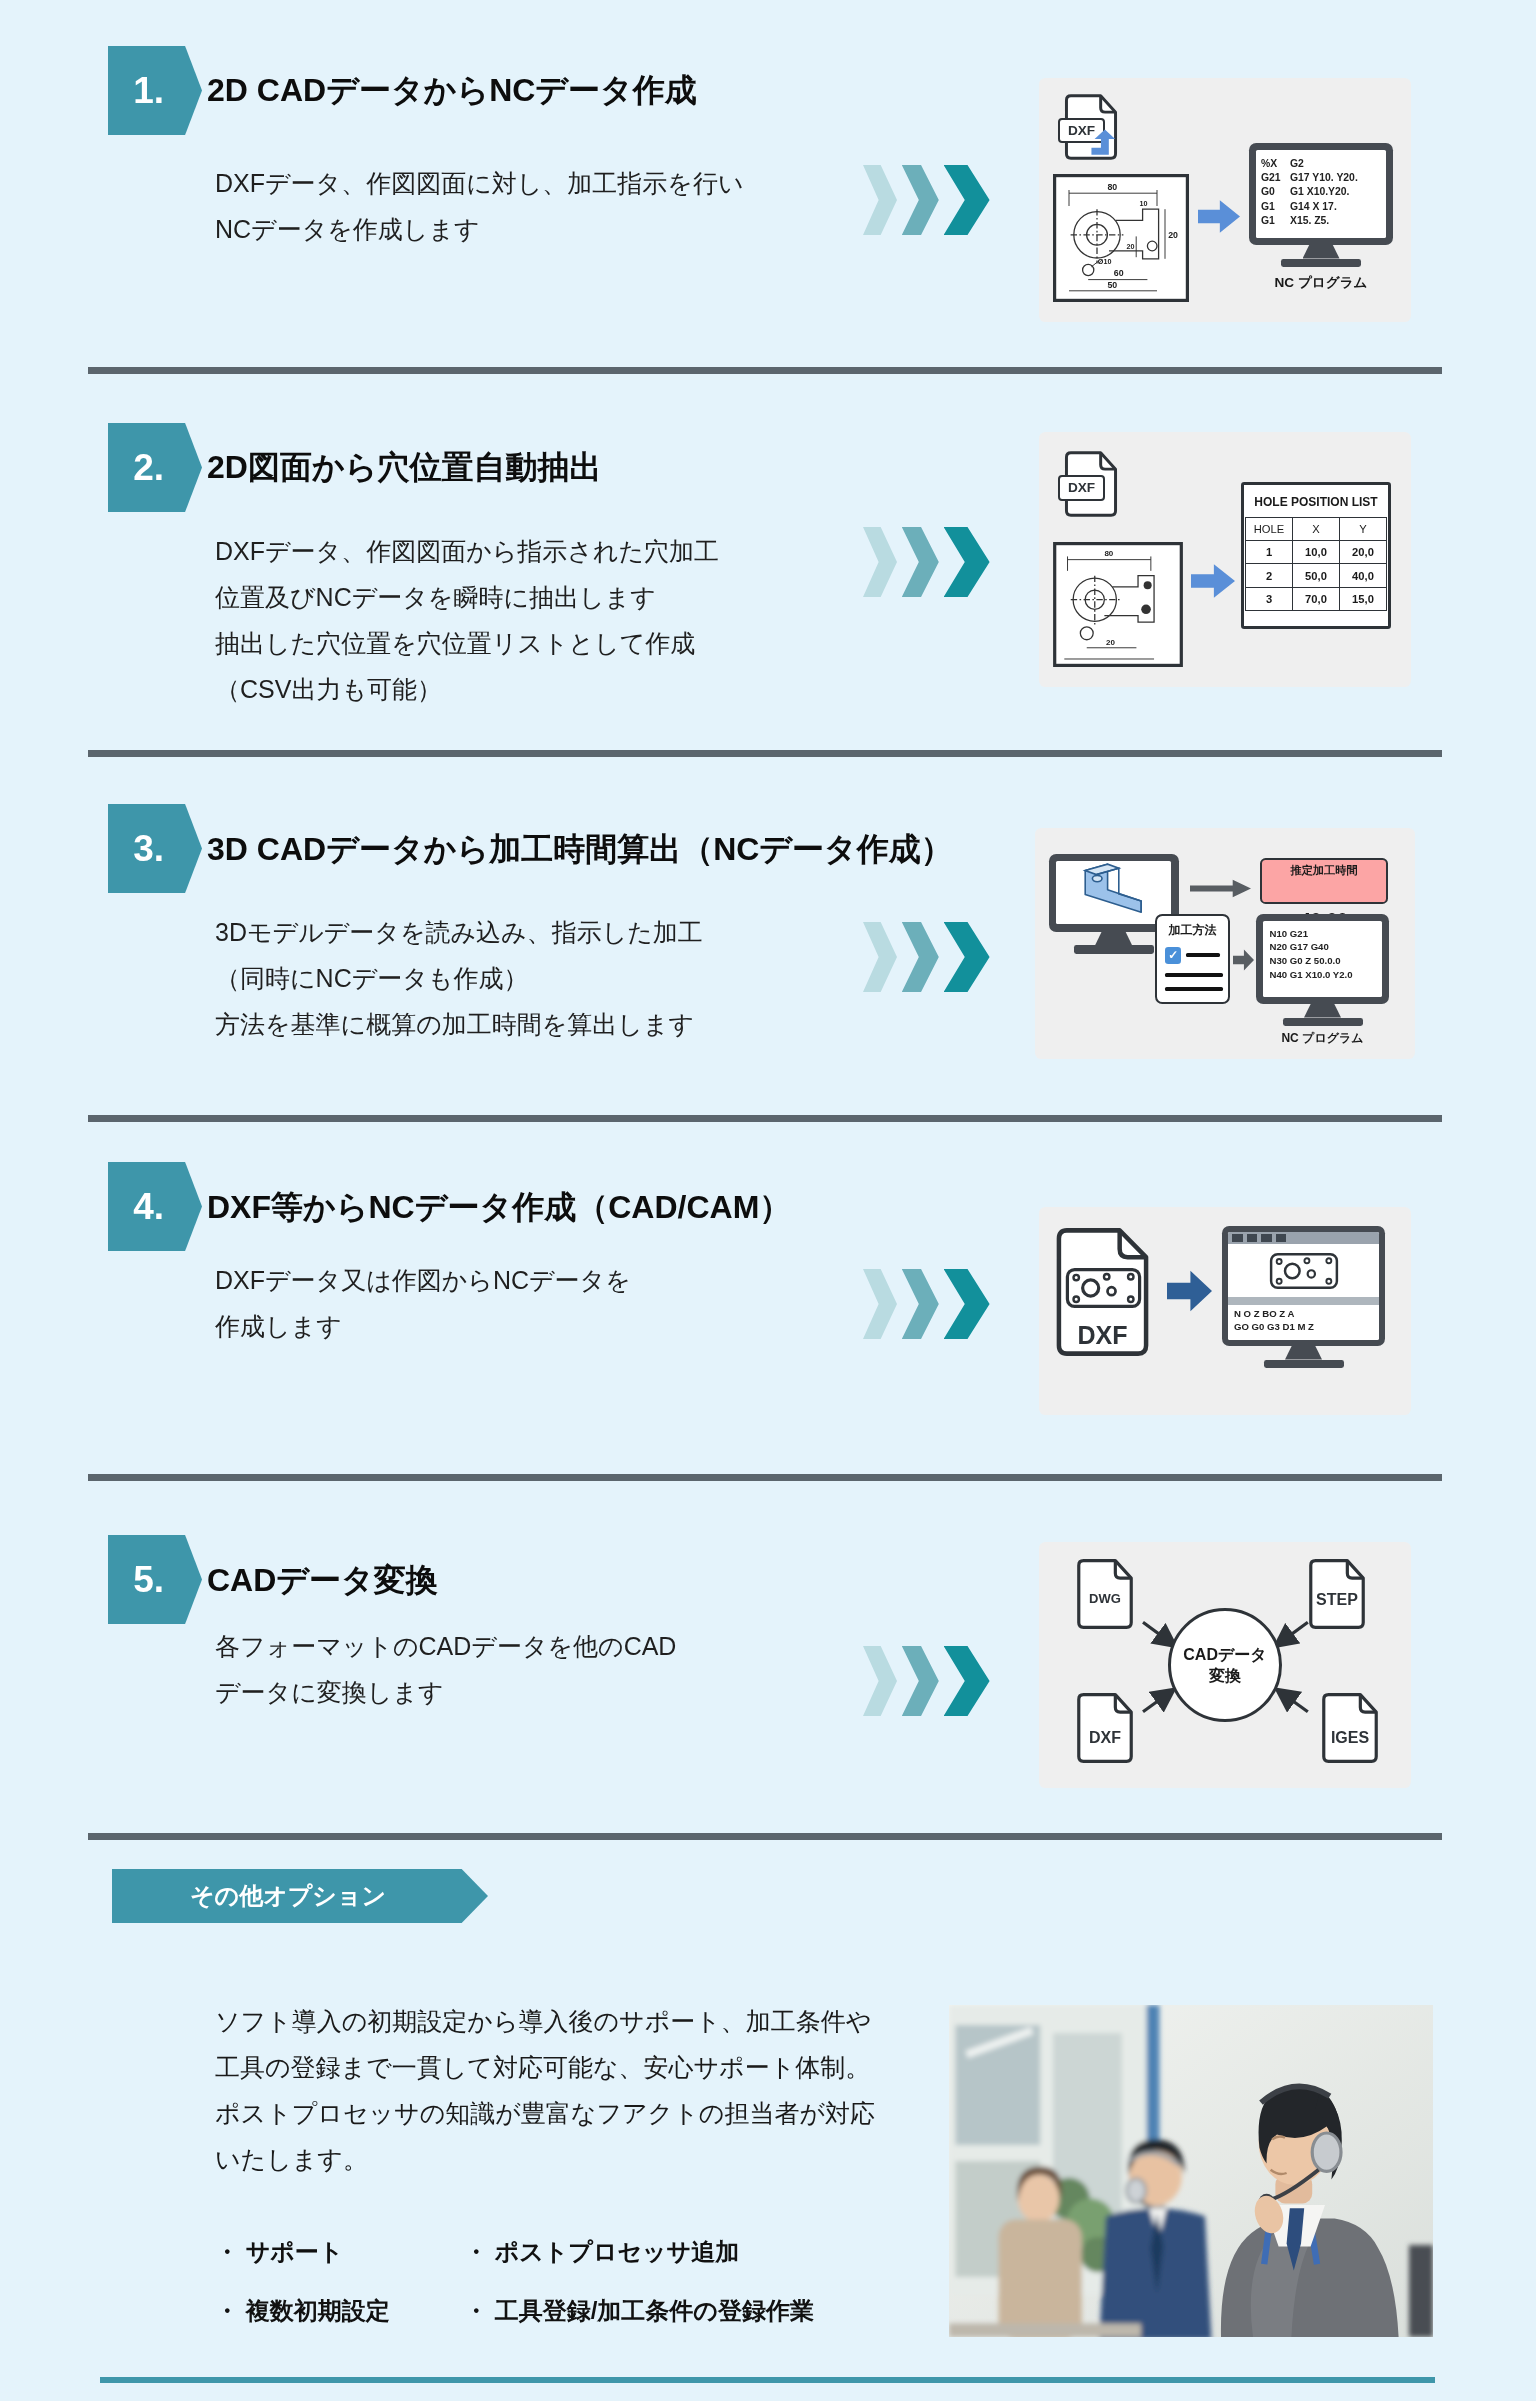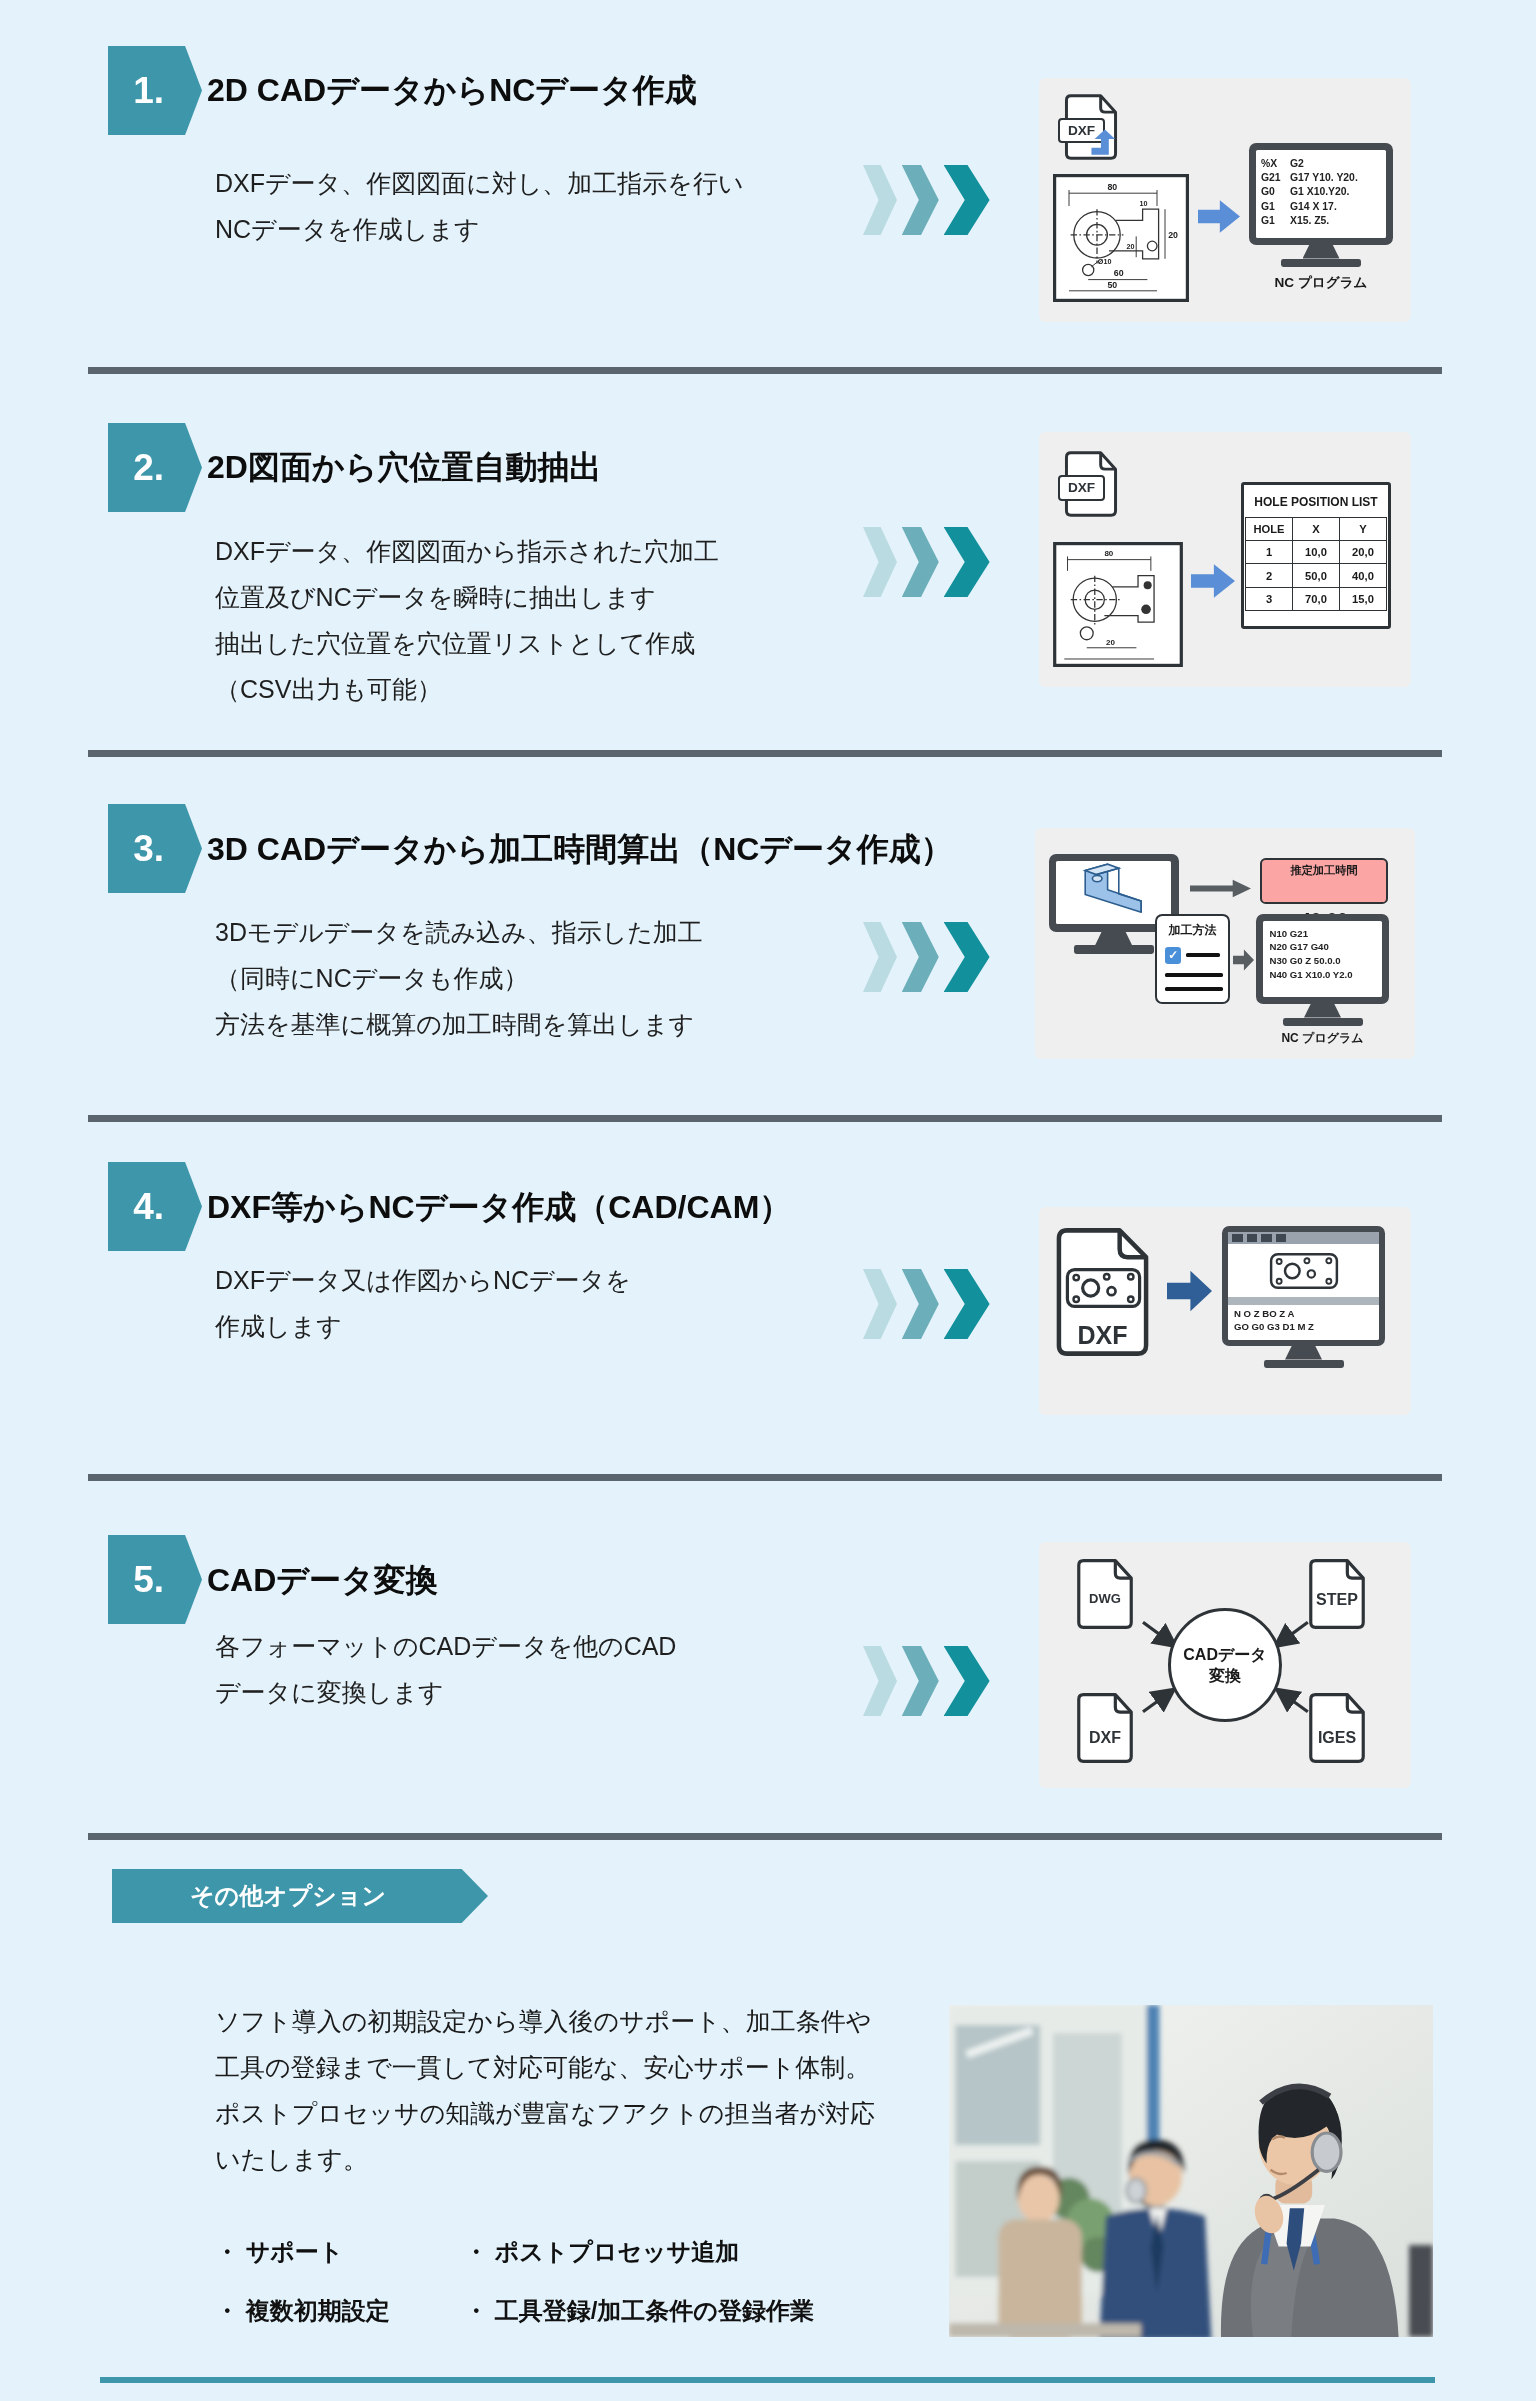--- a/index.html
+++ b/index.html
@@ -45,21 +45,21 @@
   .mon .base{width:80px;height:8.8px;background:#464b52;border-radius:2.4px;margin:0 auto;}
   .mon-label{font-size:13.6px;font-weight:bold;color:#1a1a1a;text-align:center;}
 
   .code{font-size:10.4px;font-weight:bold;color:#222;line-height:14.4px;}
   .coderow{display:flex;} .coderow .ca{width:29px;} 
 
   
   .holedoc{background:#fff;border:3.2px solid #2e3338;border-radius:3.2px;box-sizing:border-box;}
   .holedoc .htitle{font-size:12px;font-weight:bold;text-align:center;margin-top:9.6px;color:#1a1a1a;}
   table.holes{border-collapse:collapse;margin:8px auto 0 auto;}
-  table.holes td,table.holes th{border:1.6px solid #2e3338;font-size:11.2px;font-weight:bold;color:#1a1a1a;
+  table.holes td,table.holes th{border:1.6px solid #2e3338;font-size:11.2px;font-weight:normal;color:#1a1a1a;
         text-align:center;padding:0;height:22.4px;}
   table.holes th{width:46px;} table.holes td{width:42px;font-weight:600;}
   table.holes td:first-child{width:46px;}
 
   
   .timebox{background:#fca5a5;border:2.4px solid #2e3338;border-radius:5.6px;box-sizing:border-box;text-align:center;}
   .timebox .t1{font-size:11.2px;font-weight:bold;margin-top:3.2px;}
   .timebox .t2{font-size:19px;font-weight:bold;line-height:19px;margin-top:32px;}
   .methoddoc{background:#fff;border:2.4px solid #2e3338;border-radius:7.2px;box-sizing:border-box;}
   .methoddoc .mtitle{font-size:12px;font-weight:bold;text-align:center;margin-top:6.4px;}
@@ -422,21 +422,21 @@
         </svg>
       <div class="biglabel" style="top:34px;font-size:16px">STEP</div>
     </div>
     <div class="ficon" style="left:35px;top:149px;width:62px;height:74px">
       <svg width="62" height="74" viewBox="0 0 78 92">
           <path d="M6 10 q0-6 6-6 h40 l20 22 v56 q0 6-6 6 H12 q-6 0-6-6 Z" fill="#fff" stroke="#2e3338" stroke-width="4" stroke-linejoin="round"></path>
           <path d="M52 4 v16 q0 6 6 6 h14" fill="none" stroke="#2e3338" stroke-width="4"></path>
         </svg>
       <div class="biglabel" style="top:38px;font-size:16px">DXF</div>
     </div>
-    <div class="ficon" style="left:267px;top:149px;width:62px;height:74px">
+    <div class="ficon" style="left:280px;top:149px;width:62px;height:74px">
       <svg width="62" height="74" viewBox="0 0 78 92">
           <path d="M6 10 q0-6 6-6 h40 l20 22 v56 q0 6-6 6 H12 q-6 0-6-6 Z" fill="#fff" stroke="#2e3338" stroke-width="4" stroke-linejoin="round"></path>
           <path d="M52 4 v16 q0 6 6 6 h14" fill="none" stroke="#2e3338" stroke-width="4"></path>
         </svg>
       <div class="biglabel" style="top:38px;font-size:16px">IGES</div>
     </div>
 
     <svg class="abs" style="left:0;top:0" width="372" height="246" viewBox="0 0 465 307">
       <defs>
         <marker id="ah" markerWidth="8" markerHeight="8" refX="6" refY="4" orient="auto">

